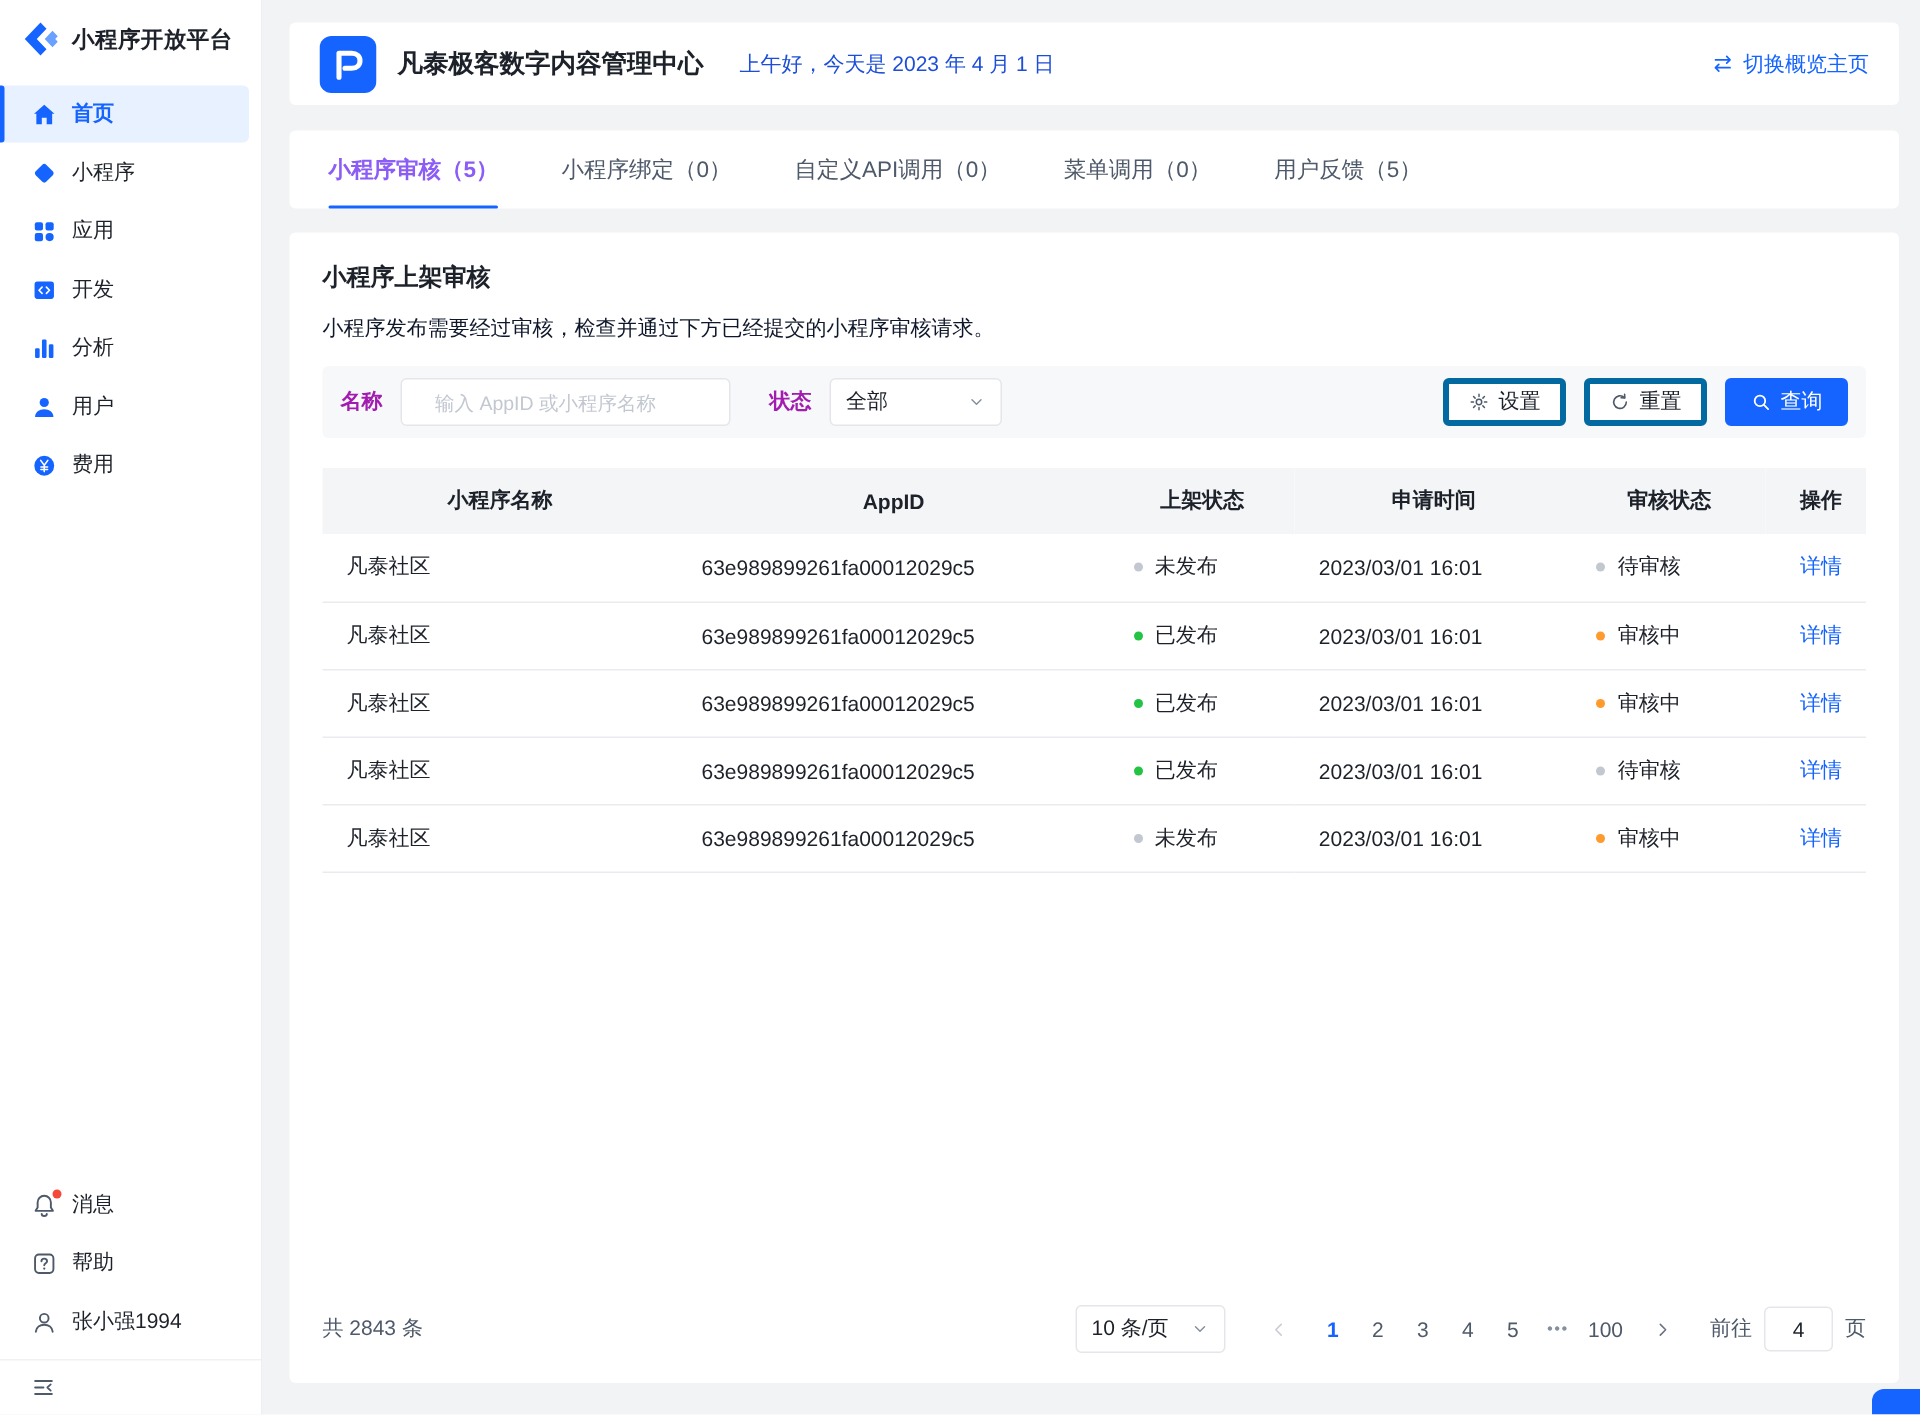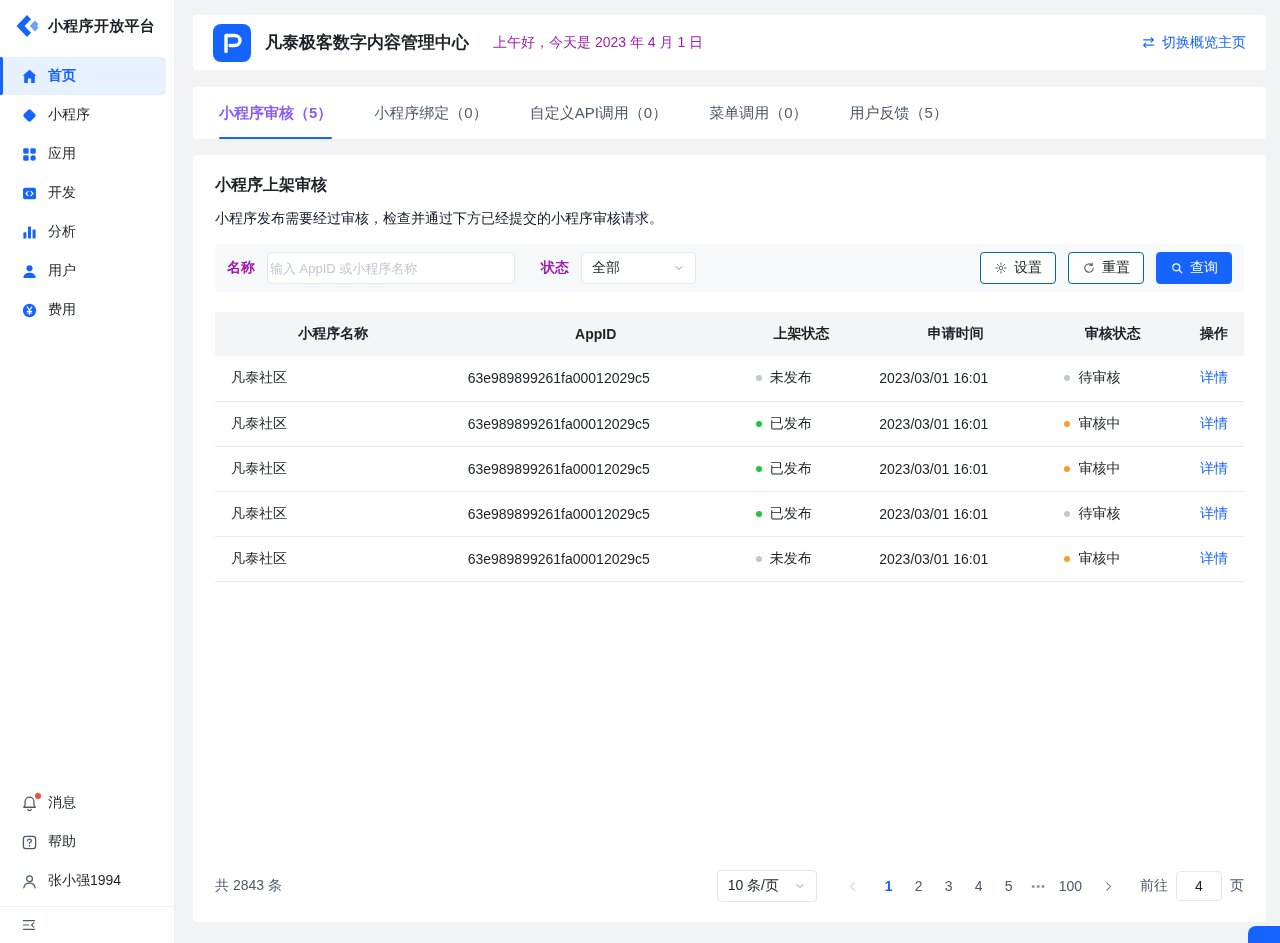--- a/index.html
+++ b/index.html
@@ -42,42 +42,42 @@
   .switch-link .icon{width:15px;height:15px}
   .select .icon{width:12px;height:12px}
   .btn .icon{width:14px;height:14px}
   .page-btn .icon{width:13px;height:13px}
   .collapse-row .icon{width:16px;height:16px}
 
   
   .main{flex:1;display:flex;flex-direction:column;padding:15px 14px 0 18px;min-width:0}
   .top-card{background:#fff;border-radius:4px;height:55px;min-height:55px;display:flex;align-items:center;padding:0 20px;gap:12px}
   .header-title{font-size:17px;font-weight:700;color:#1d2129;margin-left:2px;white-space:nowrap}
-  .header-greeting{font-size:14px;color:#a21caf;margin-left:12px;white-space:nowrap}
+  .header-greeting{font-size:14px;color:#1d4ed8;margin-left:12px;white-space:nowrap}
   .switch-link{margin-left:auto;display:flex;align-items:center;gap:6px;color:var(--primary);font-size:14px;cursor:pointer;text-decoration:none;white-space:nowrap}
 
   .tabs-card{margin-top:17px;background:#fff;border-radius:4px;height:52px;min-height:52px;display:flex;gap:42px;padding:0 26px}
   .tab{display:flex;align-items:center;font-size:15px;color:#4e5969;position:relative;cursor:pointer;white-space:nowrap}
   .tab.active{color:#8b5cf6;font-weight:700}
   .tab.active::after{content:'';position:absolute;left:0;right:0;bottom:0;height:2px;background:var(--primary);border-radius:1px}
 
   .panel-card{margin:16px 0 21px;background:#fff;border-radius:4px;flex:1;min-height:0;padding:20px 22px 0;display:flex;flex-direction:column}
   .panel-title{margin:0;font-size:16px;font-weight:700;color:#1d2129}
   .panel-desc{margin:14px 0 0;font-size:14px;color:#0f172a}
 
   .filter-bar{margin-top:16px;background:#f7f8fa;border-radius:4px;height:48px;min-height:48px;display:flex;align-items:center;padding:0 12px}
   .filter-label{font-size:14px;color:#a21caf;font-weight:600;margin-right:12px;white-space:nowrap}
   .status-label{margin-left:26px}
-  .text-input{width:248px;height:32px;border:1px solid #e5e6eb;border-radius:4px;background:#fff;padding:0 2px;font-size:13px;color:#0c4a6e;outline:none;font-family:inherit}
+  .text-input{width:220px;height:32px;border:1px solid #e5e6eb;border-radius:4px;background:#fff;padding:0 22px;font-size:13px;color:#0c4a6e;outline:none;font-family:inherit}
   .text-input::placeholder{color:#c2c7d0}
   .select{height:32px;background:#fff;border:1px solid #e5e6eb;border-radius:4px;display:flex;align-items:center;justify-content:space-between;padding:0 10px;font-size:14px;color:#1d2129;cursor:pointer;white-space:nowrap}
   .status-select{width:115px}
   .select .icon{color:#86909c}
   .filter-actions{margin-left:auto;display:flex;gap:12px}
-  .btn{height:32px;padding:0 13px;border-radius:4px;border:1px solid #0369a1;background:#fff;display:inline-flex;align-items:center;gap:6px;font-size:14px;color:#1d2129;cursor:pointer;font-family:inherit;white-space:nowrap}
+  .btn{height:32px;padding:0 13px;border-radius:4px;border:4px solid #0369a1;background:#fff;display:inline-flex;align-items:center;gap:6px;font-size:14px;color:#1d2129;cursor:pointer;font-family:inherit;white-space:nowrap}
   .btn .icon{color:#4e5969}
   .btn.primary{background:var(--primary);border-color:var(--primary);color:#fff}
   .btn.primary .icon{color:#fff}
 
   .data-table{margin-top:20px;width:100%;border-collapse:collapse;font-size:14px;table-layout:fixed}
   .data-table th{background:#f4f5f7;height:44px;text-align:center;padding:0 16px;font-weight:700;color:#1d2129;white-space:nowrap}
   .data-table th:nth-child(1){width:23%}
   .data-table th:nth-child(2){width:28%}
   .data-table th:nth-child(3){width:12%}
   .data-table th:nth-child(4){width:18%}

